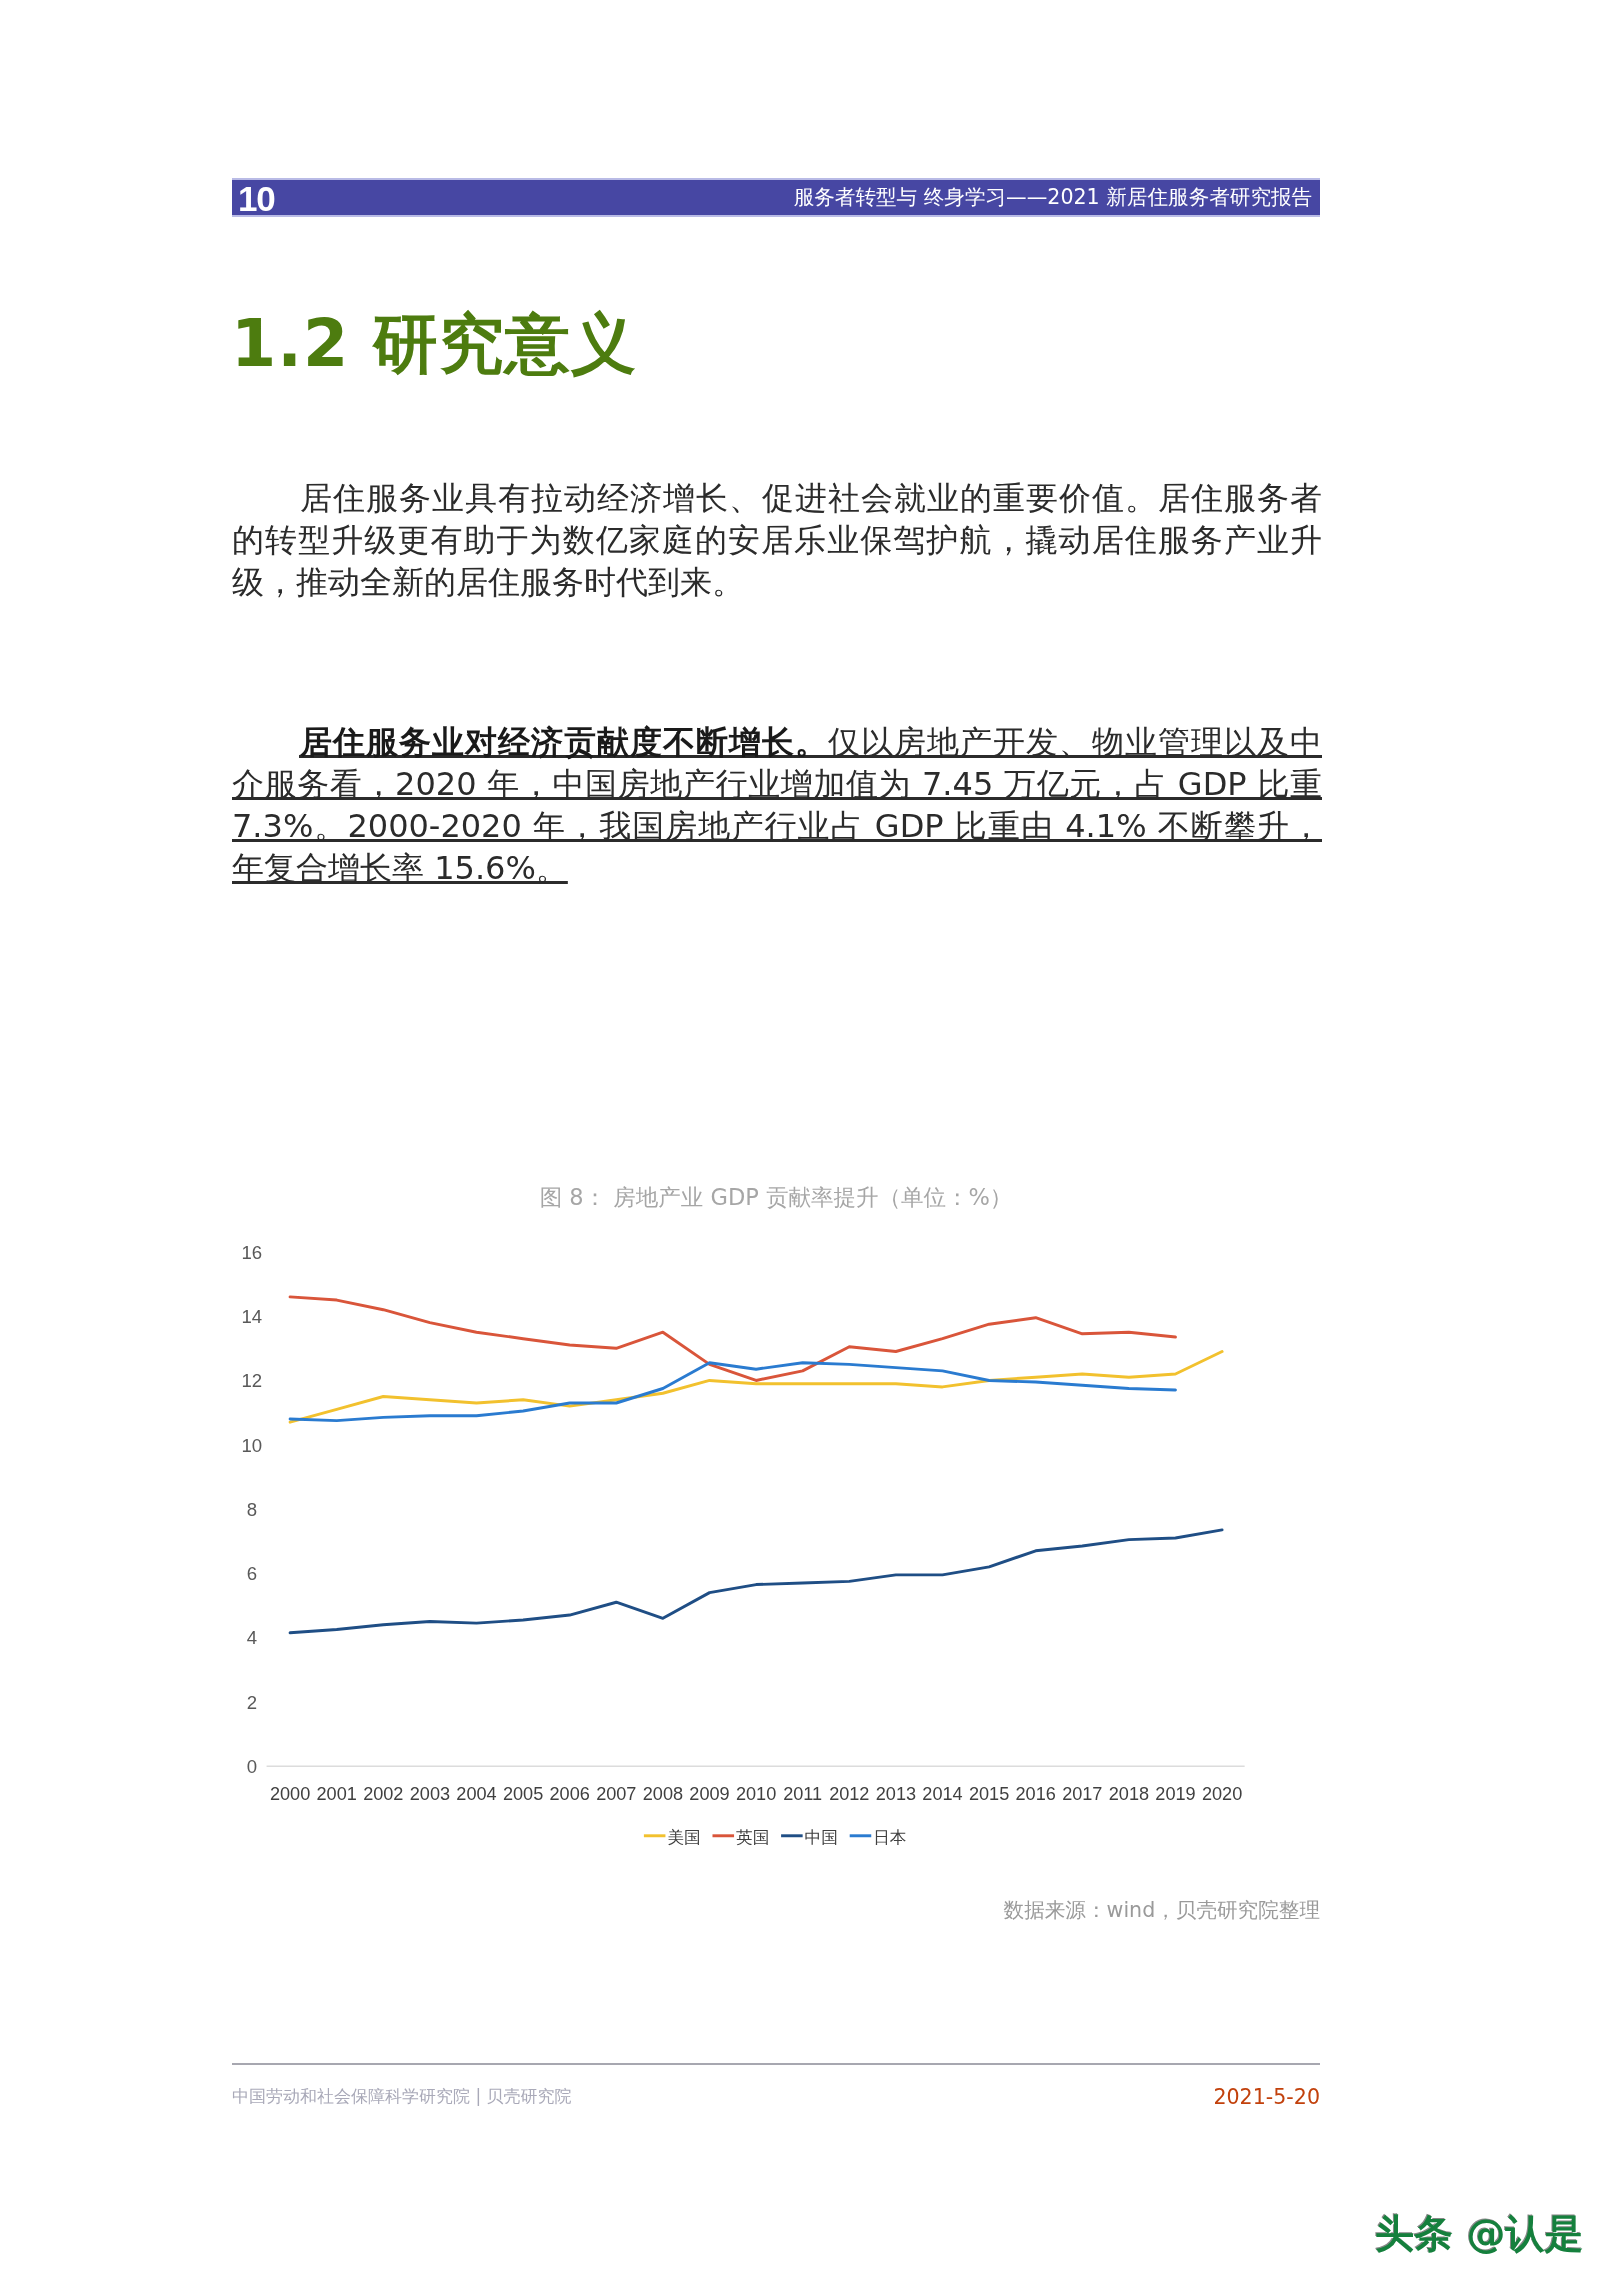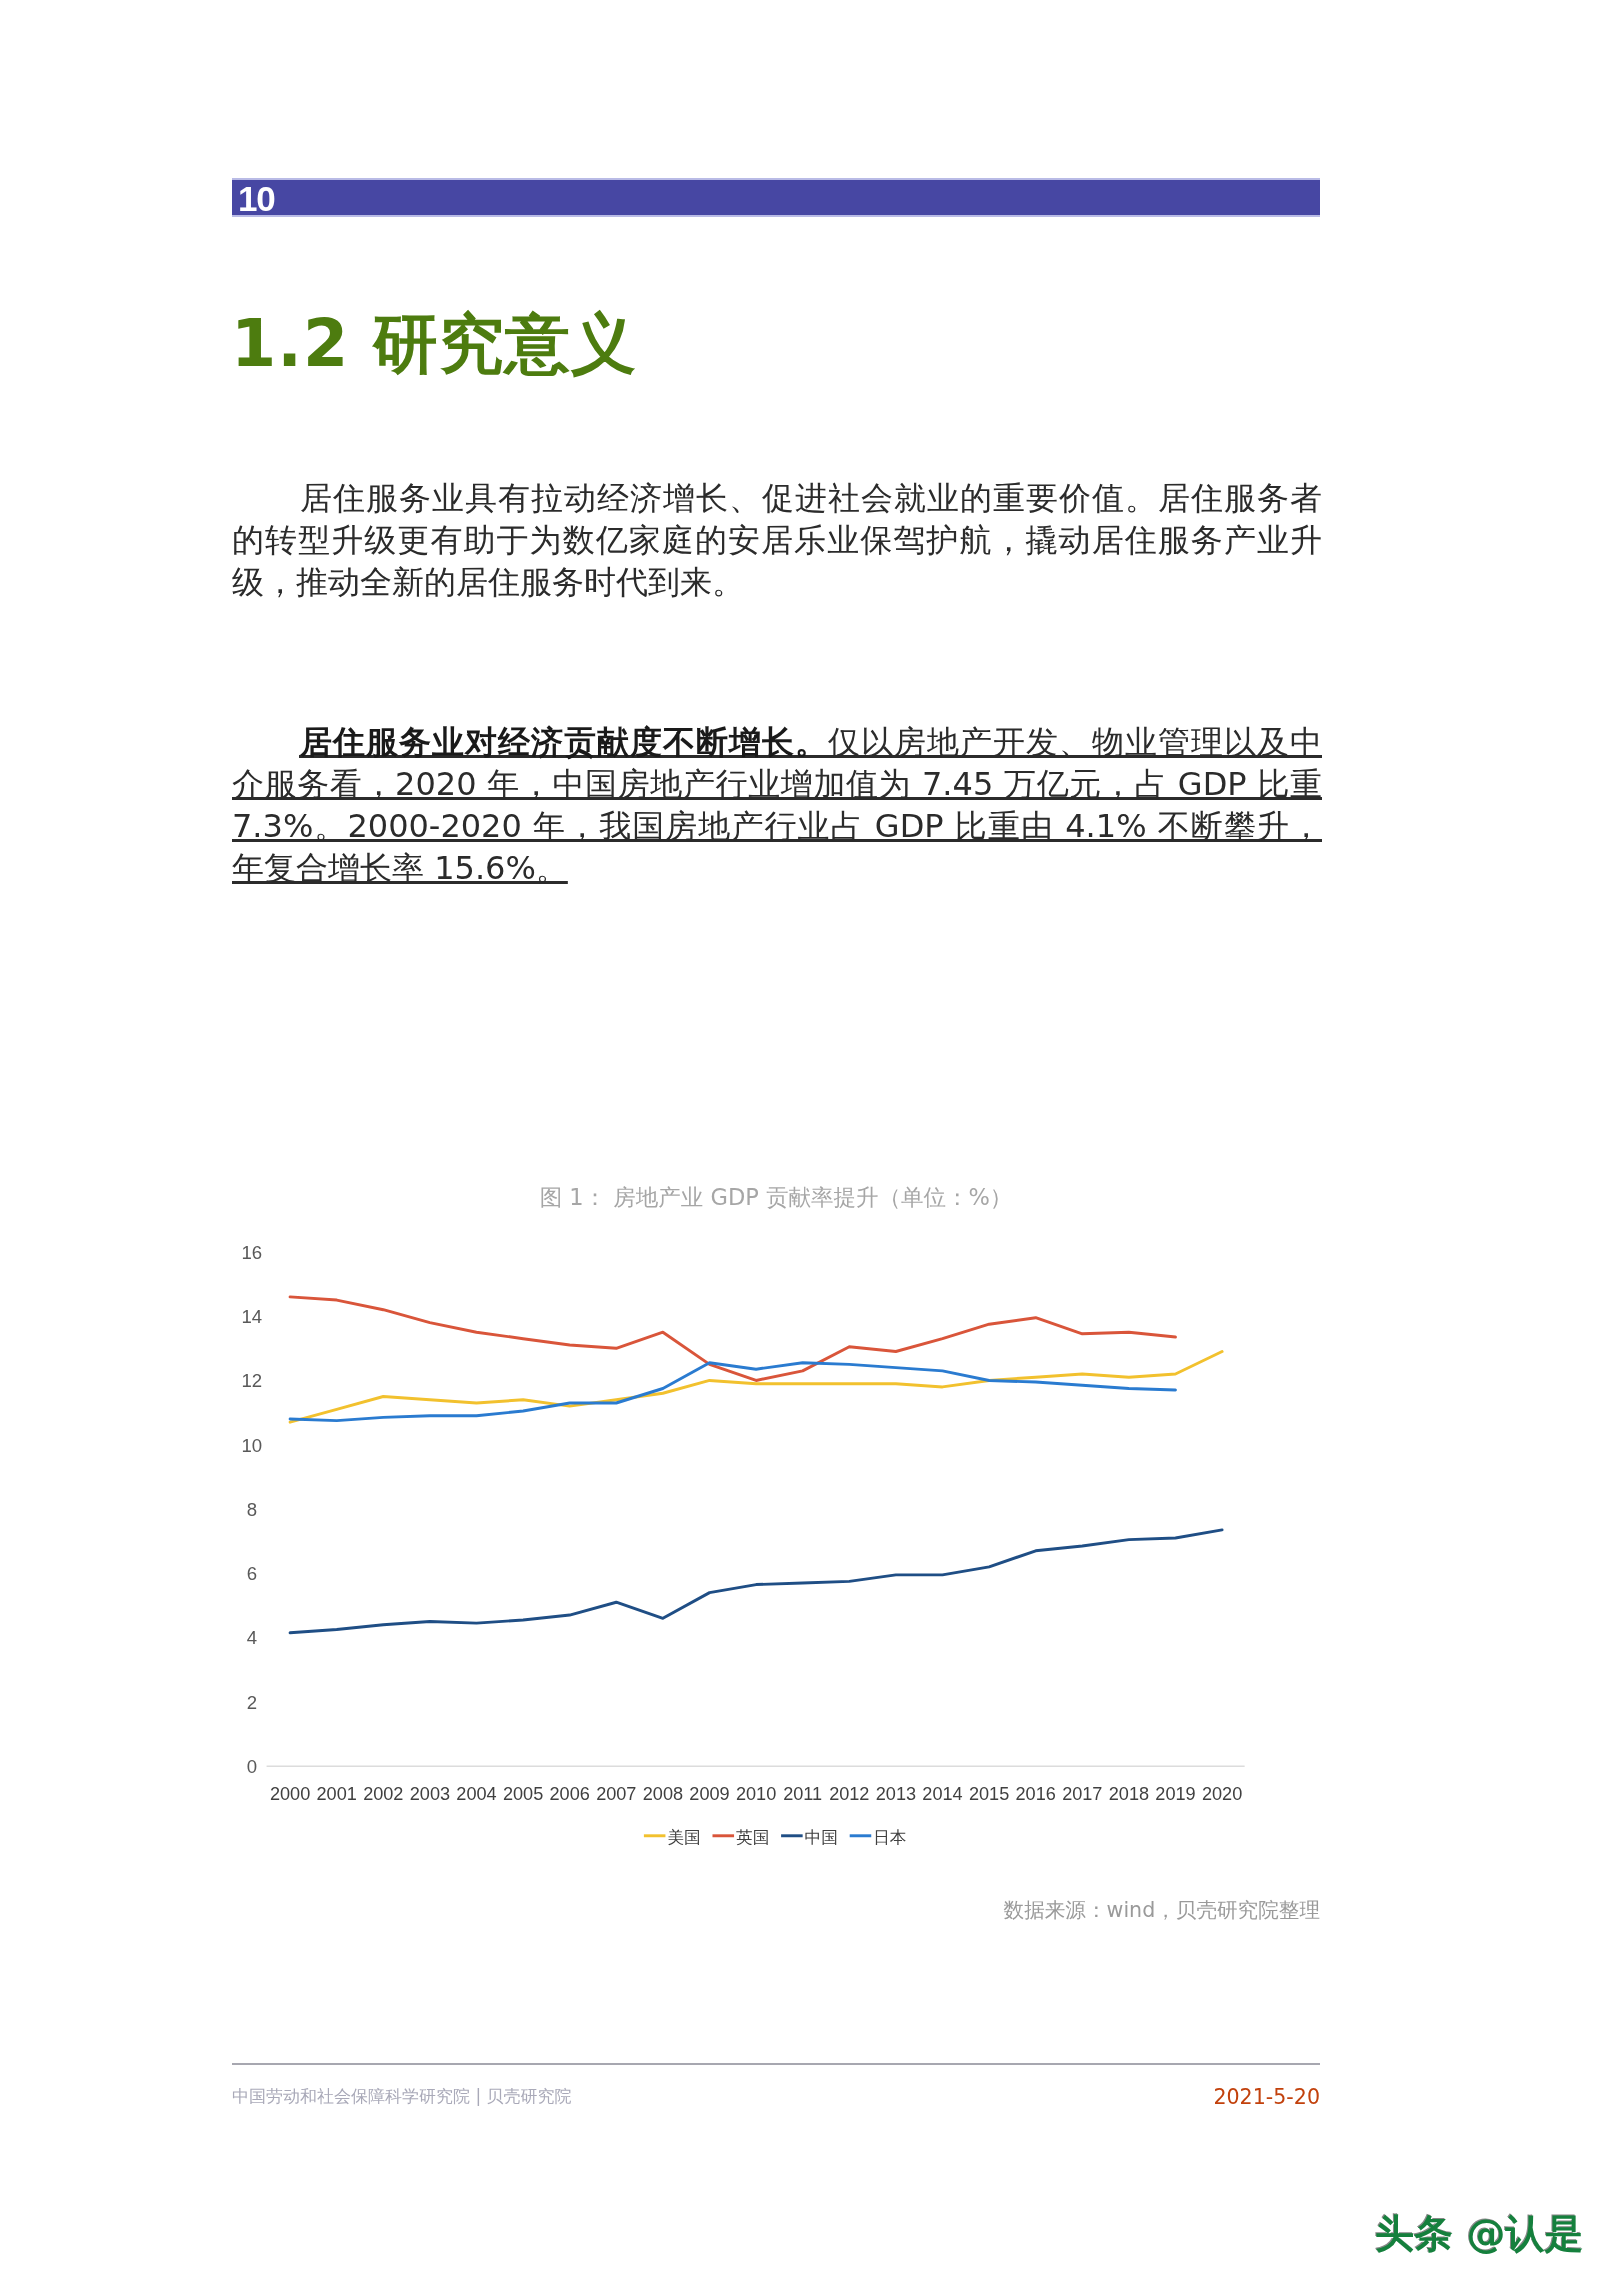--- a/index.html
+++ b/index.html
@@ -29,29 +29,30 @@
   .footer-right { position: absolute; right: 300px; top: 2085px; font-size: 20.6px; color: #c2410c; white-space: nowrap; }
   .watermark { position: absolute; left: 1375px; top: 2207px; font-size: 39px; font-weight: bold;
                color: #15803d; white-space: nowrap; text-shadow: 1px 1px 0 #fff, -1px -1px 0 #888; }
   .svg-text { font-family: "Liberation Sans", "DejaVu Sans", sans-serif; }
 </style>
 </head>
 <body>
 
 <div class="banner">
   <span class="page-num">10</span>
+  <span class="running-title">服务者转型与 终身学习——2021 新居住服务者研究报告</span>
 </div>
 
 <div class="heading">1.2 研究意义</div>
 
 <div class="para p1"><span class="indent"></span><span>居住服务业具有拉动经济增长、促进社会就业的重要价值。居住服务者的转型升级更有助于为数亿家庭的安居乐业保驾护航，撬动居住服务产业升级，推动全新的居住服务时代到来。</span></div>
 
 <div class="para p2"><span class="indent"></span><b>居住服务业对经济贡献度不断增长。</b><span>仅以房地产开发、物业管理以及中介服务看，2020 年，中国房地产行业增加值为 7.45 万亿元，占 GDP 比重 7.3%。2000-2020 年，我国房地产行业占 GDP 比重由 4.1% 不断攀升，年复合增长率 15.6%。</span></div>
 
-<div class="chart-title">图 1：  房地产业 GDP 贡献率提升（单位：%）</div>
+<div class="chart-title">图 8：  房地产业 GDP 贡献率提升（单位：%）</div>
 
 <svg class="chart-svg" id="chart" width="1620" height="1882" viewBox="0 0 1653 1920">
   <g id="y-axis">
       <text x="257" y="1809" text-anchor="middle" font-size="19" fill="#595959" class="svg-text">0</text>
       <text x="257" y="1743.4" text-anchor="middle" font-size="19" fill="#595959" class="svg-text">2</text>
       <text x="257" y="1677.8" text-anchor="middle" font-size="19" fill="#595959" class="svg-text">4</text>
       <text x="257" y="1612.2" text-anchor="middle" font-size="19" fill="#595959" class="svg-text">6</text>
       <text x="257" y="1546.6" text-anchor="middle" font-size="19" fill="#595959" class="svg-text">8</text>
       <text x="257" y="1481" text-anchor="middle" font-size="19" fill="#595959" class="svg-text">10</text>
       <text x="257" y="1415.4" text-anchor="middle" font-size="19" fill="#595959" class="svg-text">12</text>

